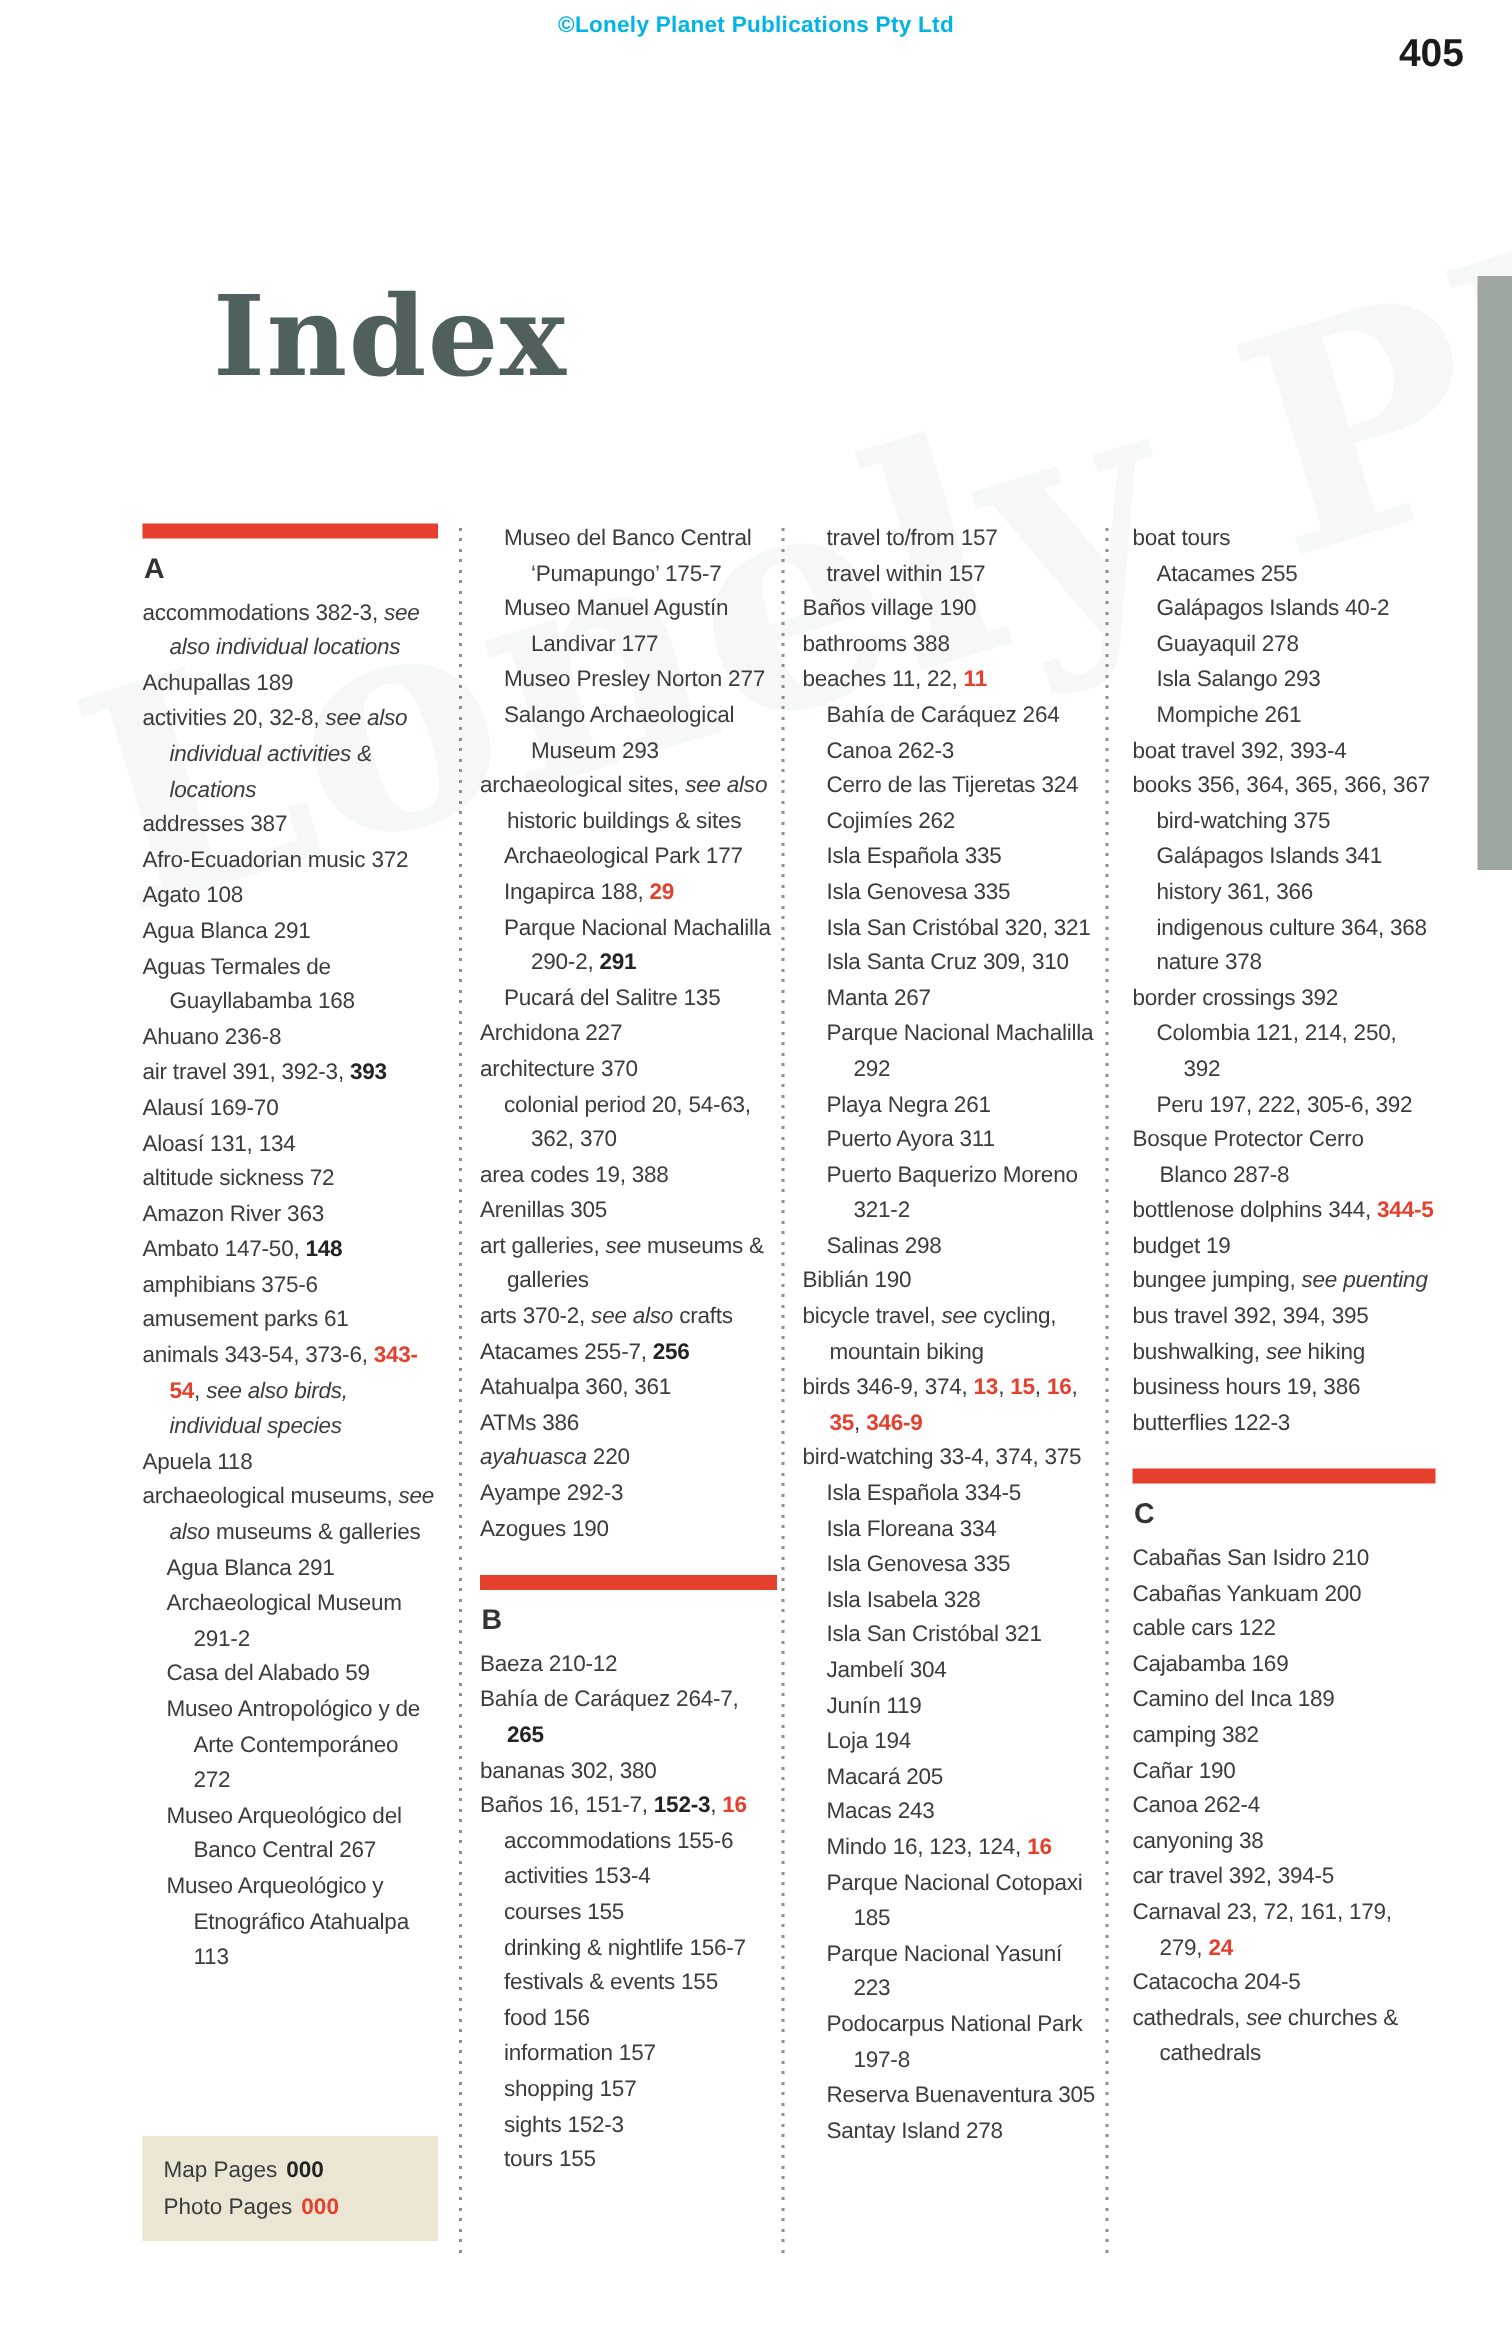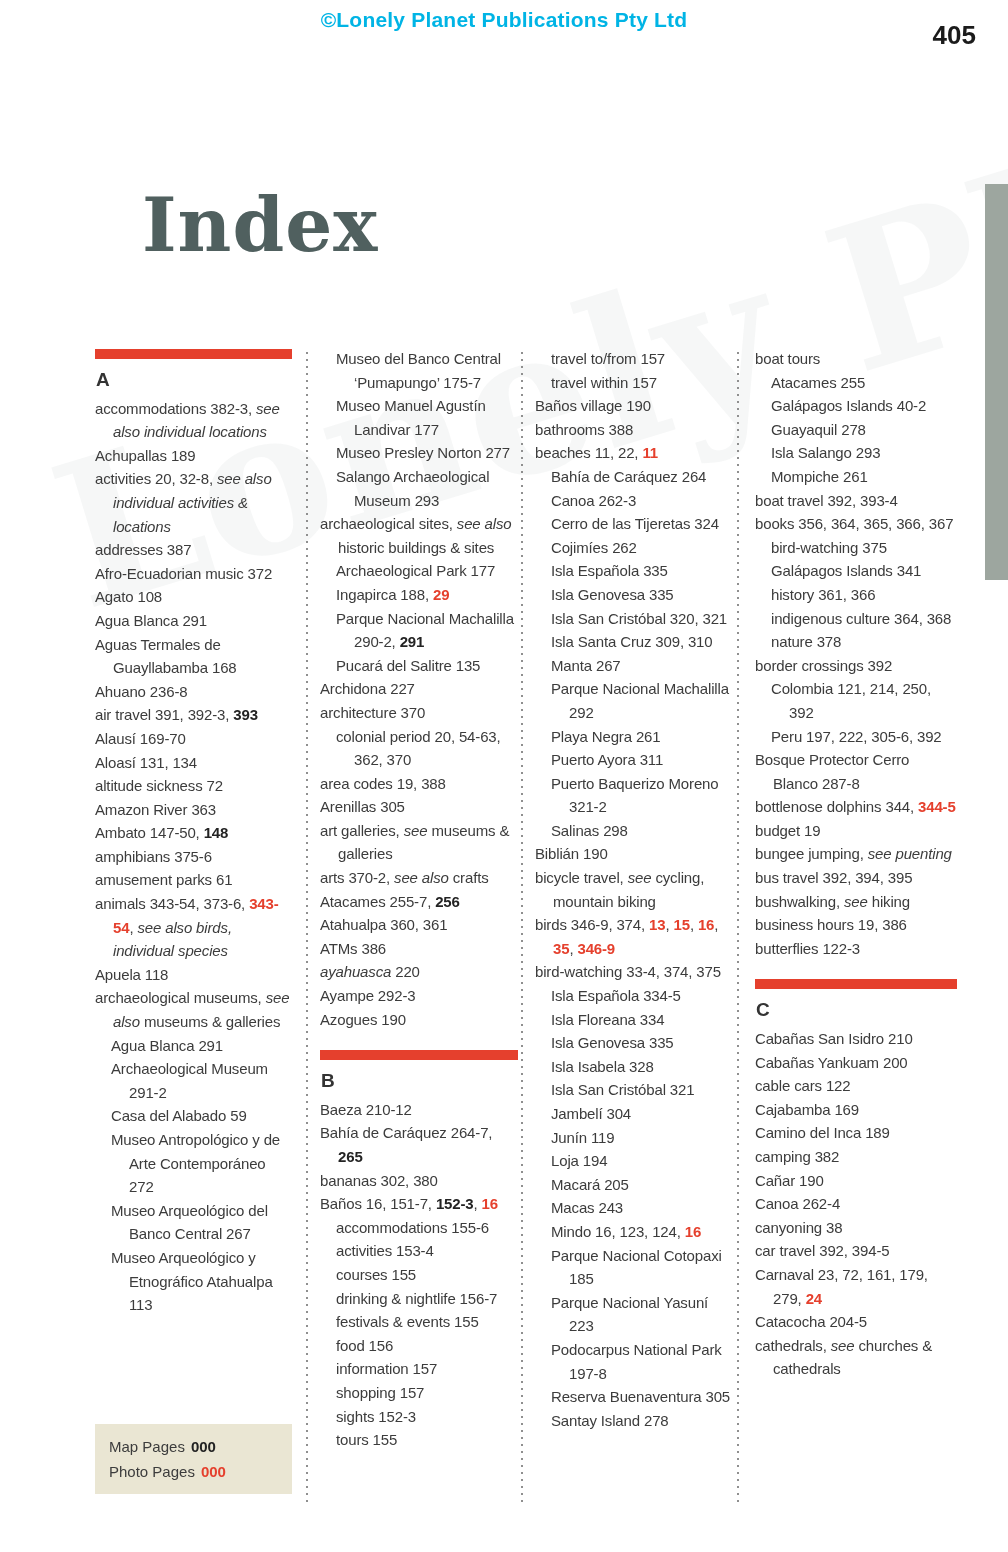--- a/index.html
+++ b/index.html
@@ -3,21 +3,21 @@
 <meta charset="utf-8">
 <style>
   * { margin:0; padding:0; box-sizing:border-box; }
   html,body { background:#ffffff; }
   .page {
     position:relative; width:1008px; height:1552px; background:#fff; overflow:hidden;
     font-family:"Liberation Sans", sans-serif; color:var(--body,#3c3c3c);
   }
   .copyright {
     position:absolute; top:8px; left:0; width:100%; text-align:center;
-    font-size:21px; font-weight:bold; color:var(--cyan,#00b4e5); letter-spacing:.2px;
+    font-size:15px; font-weight:bold; color:var(--cyan,#00b4e5); letter-spacing:.2px;
   }
   .pagenum {
     position:absolute; top:20px; right:32px; font-size:26px; font-weight:bold; color:#1b1b1b;
   }
   .title {
     position:absolute; top:188px; left:94px; line-height:1;
     font-family:"DejaVu Serif","Liberation Serif",serif; font-weight:bold;
     font-size:74px; color:var(--title,#50605f); letter-spacing:1px;margin-left:48px;
   }
   .watermark {

